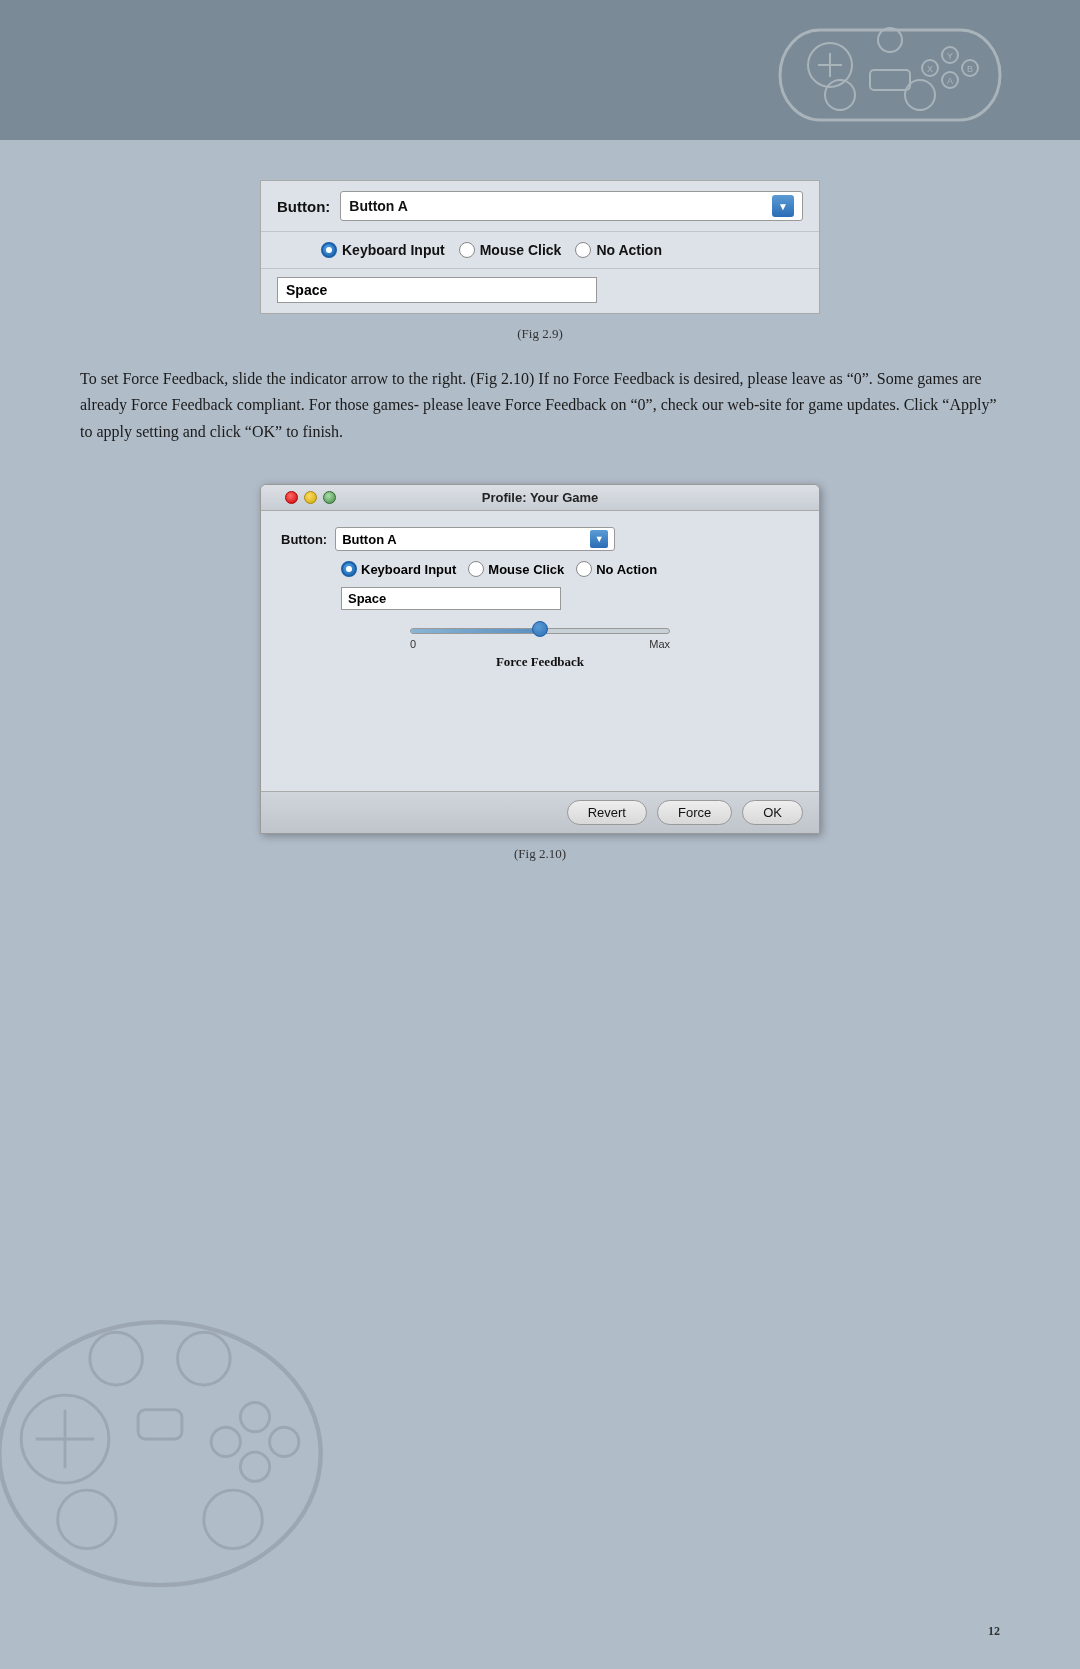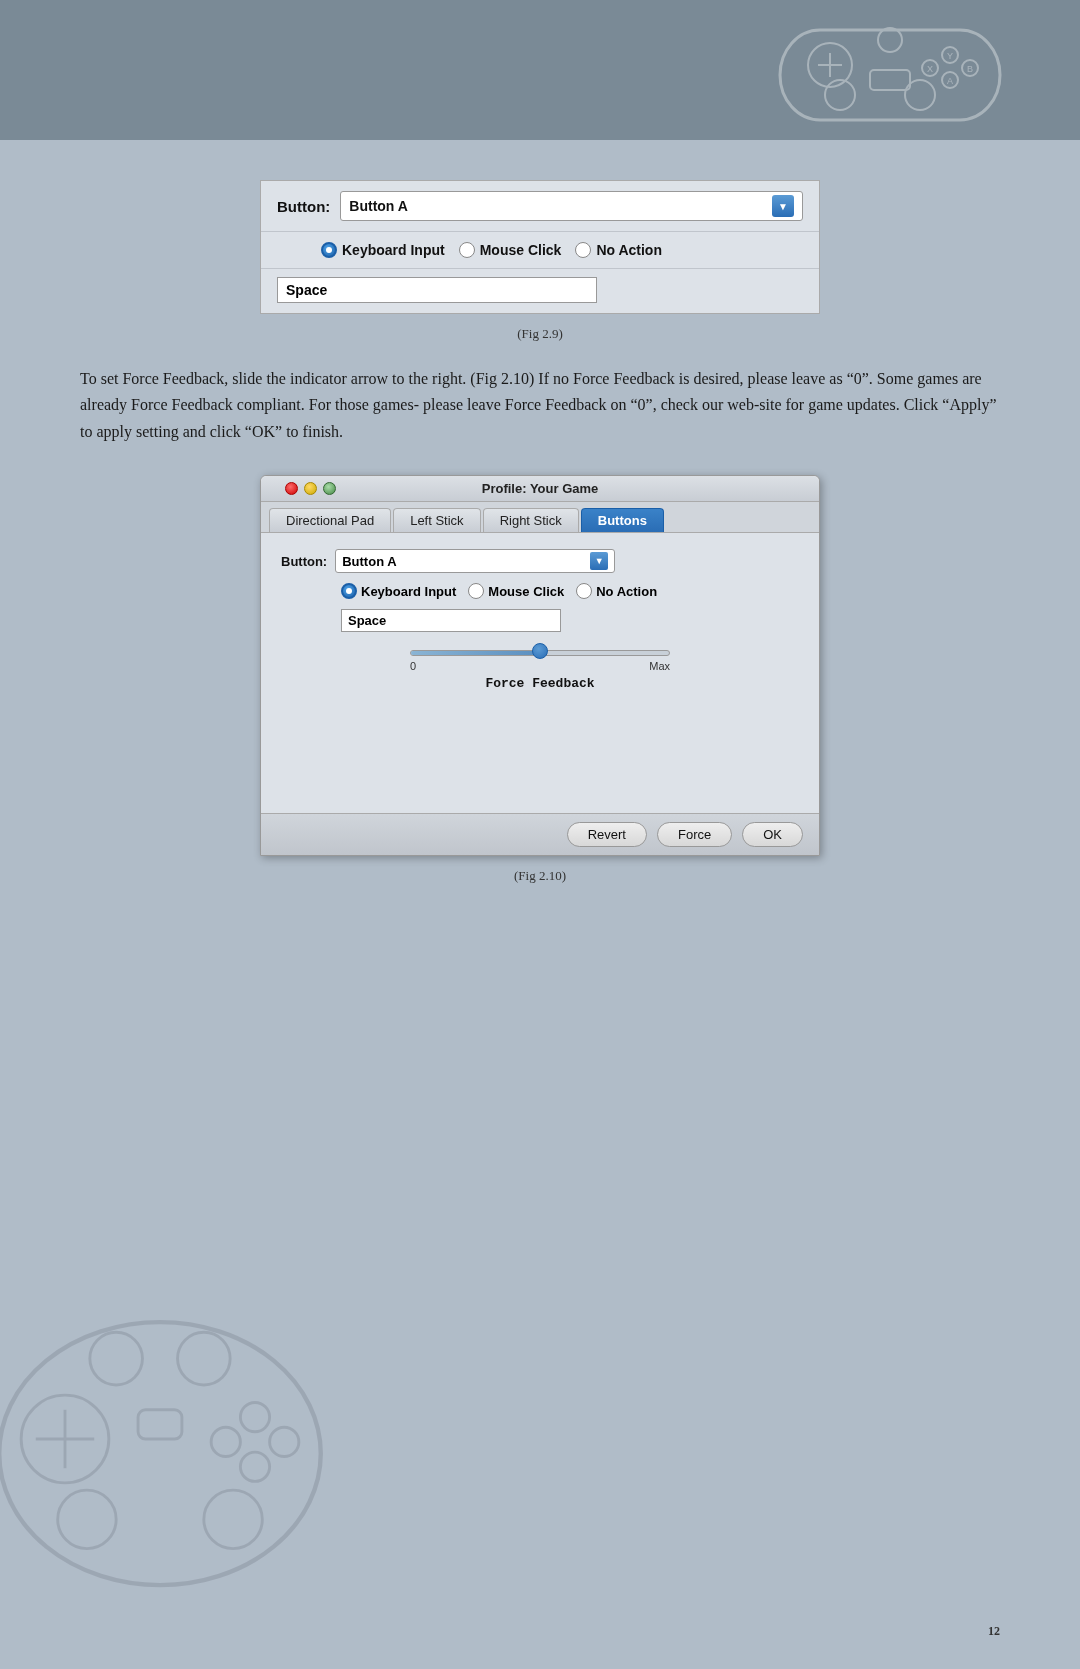--- a/index.html
+++ b/index.html
@@ -166,21 +166,21 @@
       margin-top: 8px;
       margin-bottom: 24px;
     }
 
     
     .body-text {
       font-family: Georgia, serif;
       font-size: 16px;
       line-height: 1.65;
       color: #1a1a1a;
-      margin-bottom: 30px;
+      margin-bottom: 39px;
     }
 
     
     .mac-window {
       width: 560px;
       margin: 0 auto 12px auto;
       background: #e8ecf0;
       border: 1px solid #999;
       border-radius: 6px 6px 0 0;
       box-shadow: 2px 2px 8px rgba(0,0,0,0.3);
@@ -378,21 +378,21 @@
       justify-content: space-between;
       width: 260px;
       margin: 4px auto 0 auto;
       font-family: Arial, sans-serif;
       font-size: 11px;
       color: #333;
     }
 
     .slider-title {
       text-align: center;
-      font-family: Liberation Mono, monospace;
+      font-family: Liberation Serif, serif;
       font-size: 13px;
       font-weight: bold;
       color: #111;
       margin-top: 4px;
     }
 
     
     .mac-button-bar {
       background: linear-gradient(180deg, #d0d5db 0%, #c0c5cc 100%);
       border-top: 1px solid #aaa;
@@ -494,26 +494,20 @@
 
     <div class="mac-titlebar">
       <div class="traffic-lights">
         <div class="tl-red"></div>
         <div class="tl-yellow"></div>
         <div class="tl-green"></div>
       </div>
       <span class="mac-title">Profile: Your Game</span>
     </div>
 
-    <div class="mac-tabs">
-      <div class="mac-tab">Directional Pad</div>
-      <div class="mac-tab">Left Stick</div>
-      <div class="mac-tab">Right Stick</div>
-      <div class="mac-tab active">Buttons</div>
-    </div>
 
     <div class="mac-body">
 
       <div class="mac-row">
         <span class="mac-body-label">Button:</span>
         <div class="mac-dropdown">
           <span class="mac-dropdown-text">Button A</span>
           <div class="mac-dropdown-arrow">▼</div>
         </div>
       </div>

